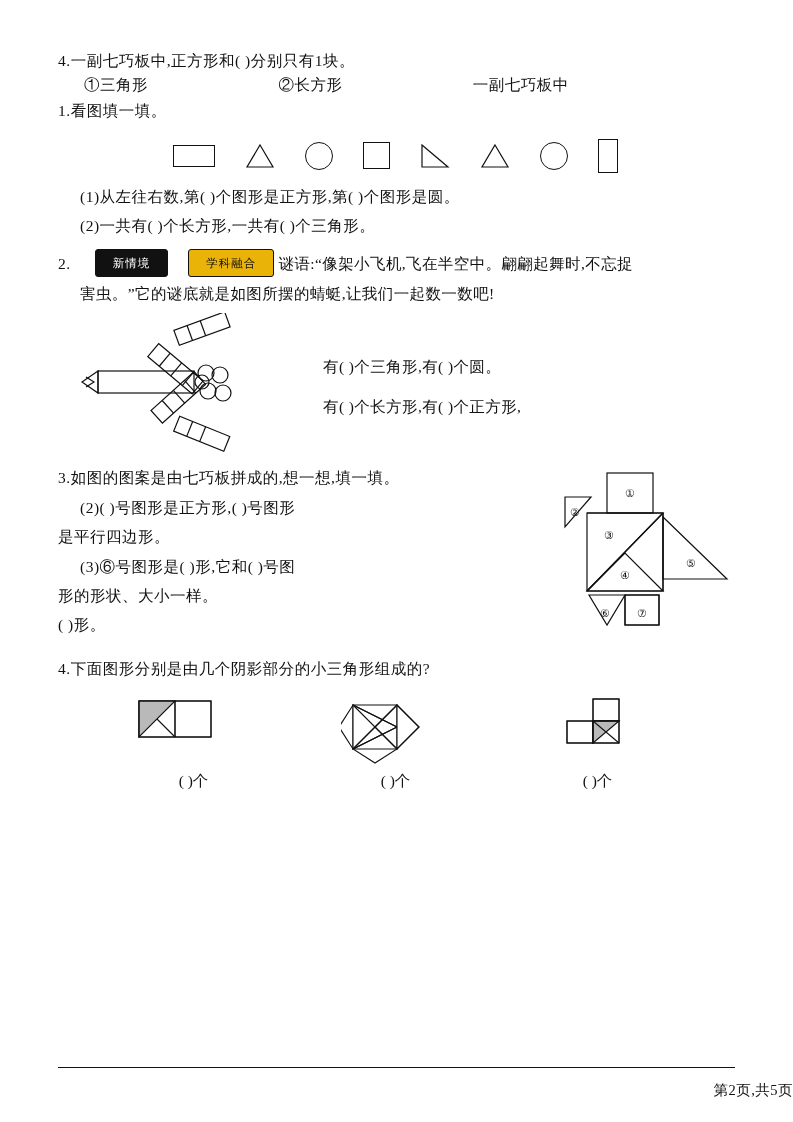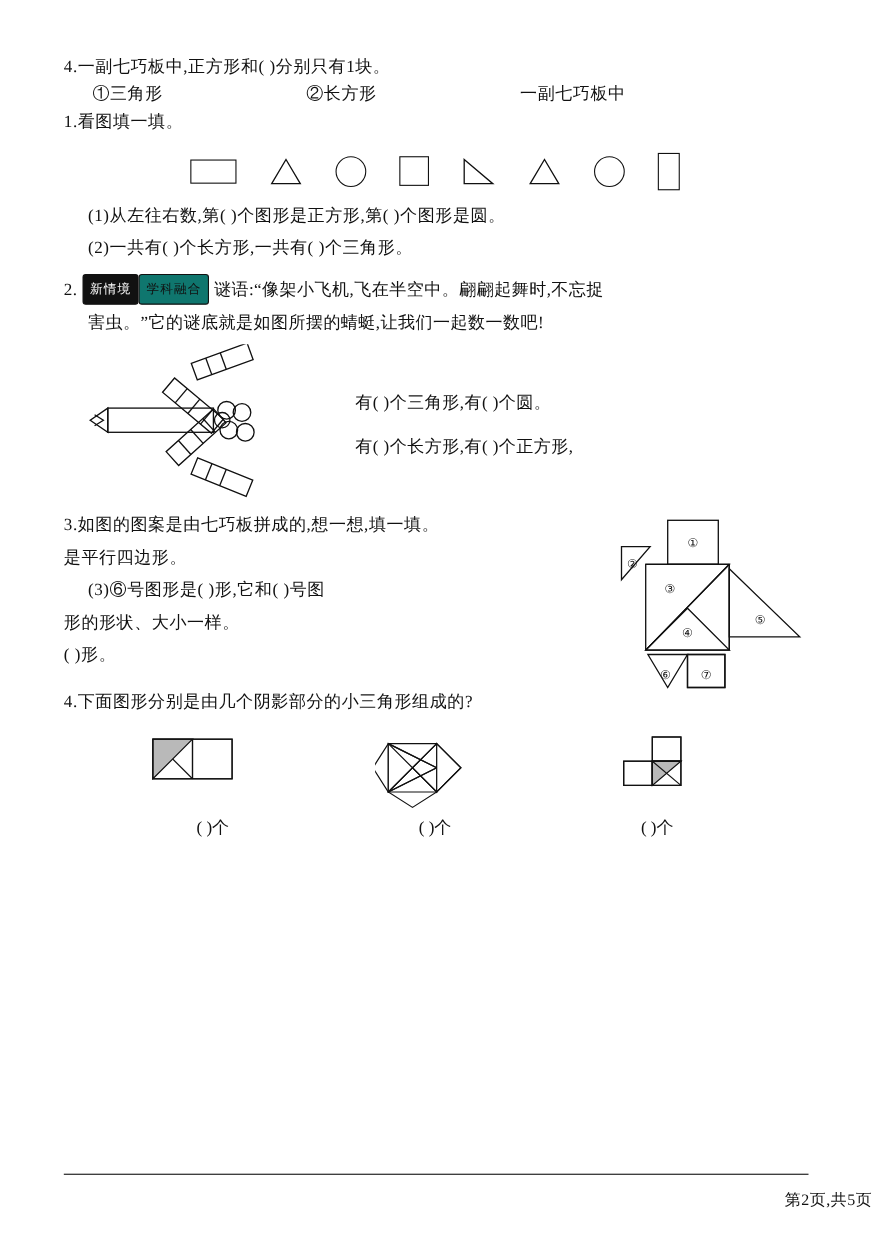--- a/index.html
+++ b/index.html
@@ -59,25 +59,26 @@
   .sr-rect{width:40px;height:20px;border:1.2px solid #111;}
   .sr-sq{width:25px;height:25px;border:1.2px solid #111;}
   .sr-circ{width:26px;height:26px;border:1.2px solid #111;border-radius:50%;}
   .sr-rect2{width:18px;height:32px;border:1.2px solid #111;}
 
   
   .tag{
     display:inline-block;
     font-family:"Liberation Sans",sans-serif;
     font-size:11.5px;letter-spacing:1px;
-    padding:2px 6px;border:1px solid #111;border-radius:3px;
+    padding:2px 17px;border:1px solid #111;border-radius:3px;
     vertical-align:2px;
+    margin-left:20px;
   }
   .tag.fill{background:#111;color:#fff;border-color:#111;}
-  .tag.outline{background:#0f766e;color:#111;}
+  .tag.outline{background:#eab308;color:#111;}
 
   .q2-block{margin-top:8px;}
   .q2-text{font-size:15.5px;line-height:1.95;letter-spacing:.4px;}
 
   .dragon-area{position:relative;height:150px;margin-top:4px;}
   .dragon-txt{position:absolute;left:265px;top:34px;font-size:15.5px;line-height:2.6;letter-spacing:.4px;white-space:nowrap;}
 
   .q3-area{position:relative;}
   .tangram-fig{position:absolute;right:-6px;top:6px;}
 
@@ -189,20 +190,21 @@
       </g>
     </svg>
     <div class="dragon-txt">
       <div>有(          )个三角形,有(          )个圆。</div>
       <div>有(          )个长方形,有(          )个正方形,</div>
     </div>
   </div>
 
   <div class="q3-area">
     <div class="line">3.如图的图案是由七巧板拼成的,想一想,填一填。</div>
+    <div class="line indent1">(2)(            )号图形是正方形,(            )号图形</div>
     <div class="line">是平行四边形。</div>
     <div class="line indent1">(3)⑥号图形是(            )形,它和(            )号图</div>
     <div class="line">形的形状、大小一样。</div>
     <div class="line">(        )形。</div>
 
     <div class="tangram-fig">
       <svg width="200" height="185">
         <g fill="none" stroke="#111" stroke-width="1.2">
 
           <rect x="68" y="4" width="46" height="40"></rect>

